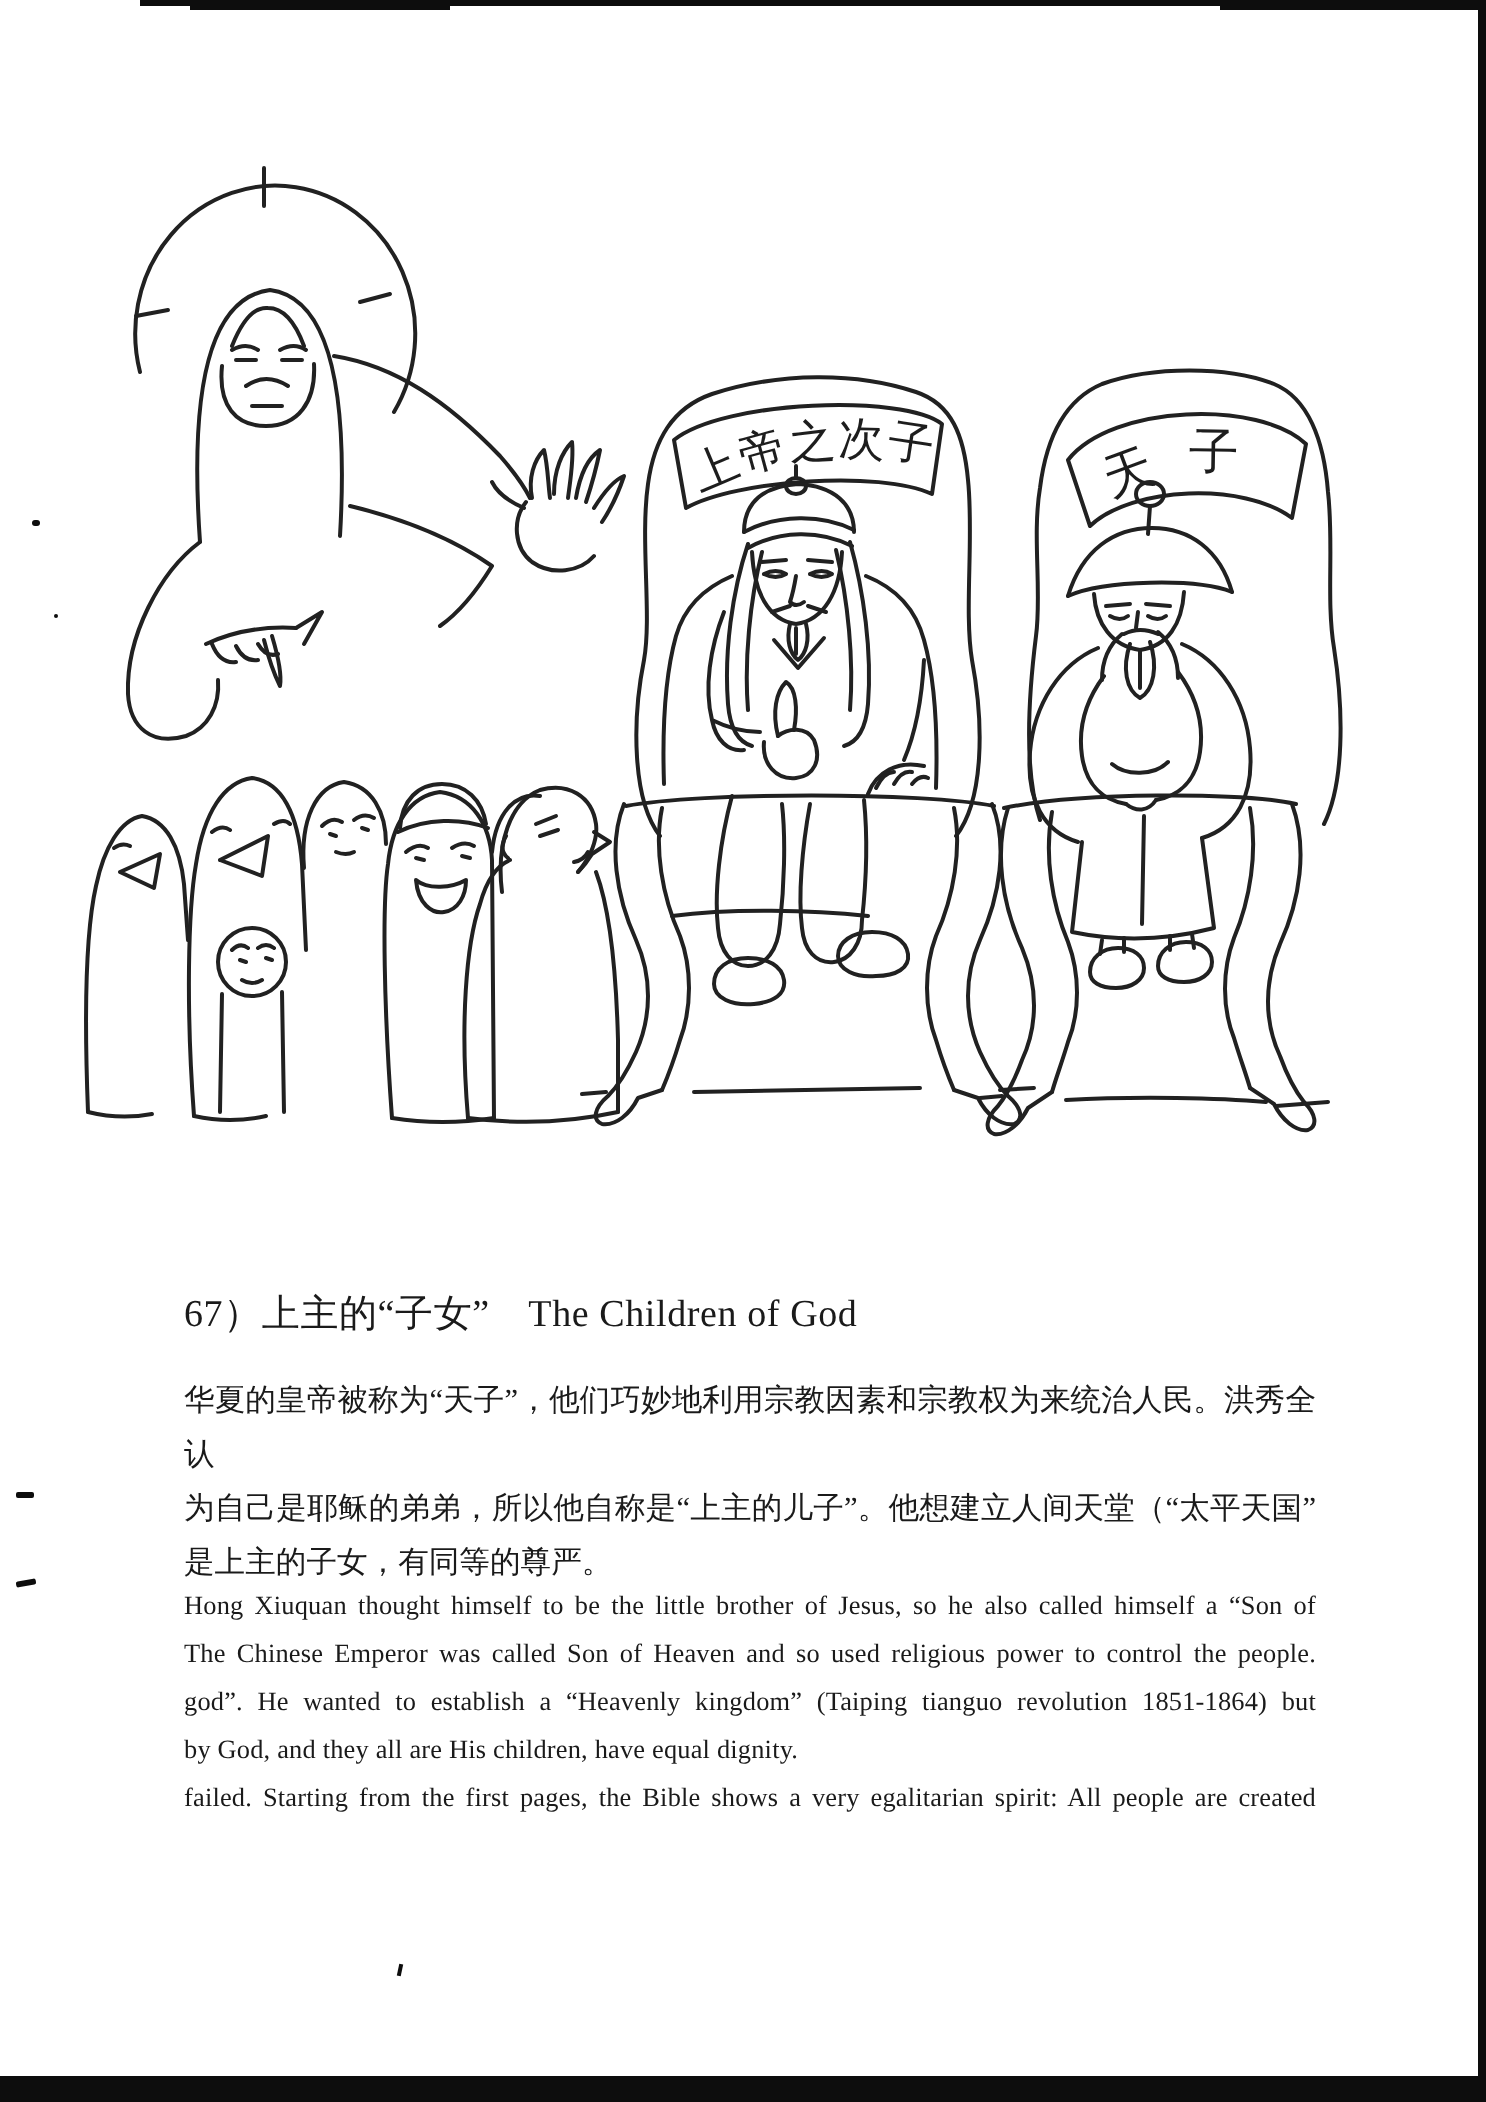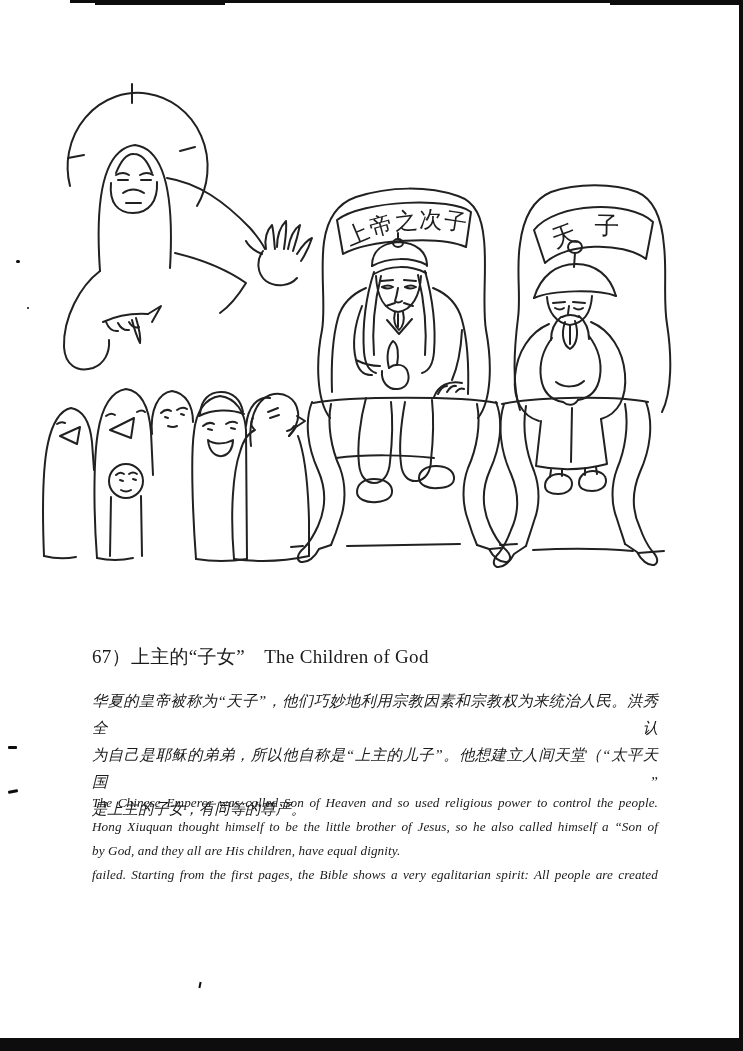--- a/index.html
+++ b/index.html
@@ -22,21 +22,21 @@
     fill:#1d1d1d;stroke:none;
     font-family:"Liberation Serif", serif;
   }
   .title{
     position:absolute;left:92px;top:644px;width:566px;
     font-size:19px;letter-spacing:.3px;white-space:nowrap;
   }
   .para{position:absolute;left:92px;width:566px;}
   .para-zh{top:687px;font-size:15.3px;line-height:27px;}
   .para-en{top:791px;font-size:13.2px;line-height:24px;letter-spacing:.1px;}
-  .tline{text-align:justify;text-align-last:justify;font-style:italic;}
+  .tline{text-align:justify;text-align-last:justify;}
   .tline.last{text-align-last:left;}
   .artifact{position:absolute;background:#0d0d0d;}
   .b-top1{left:70px;top:0;width:669px;height:3px;}
   .b-top2{left:95px;top:0;width:130px;height:5px;}
   .b-top3{left:610px;top:0;width:129px;height:5px;}
   .b-right{right:0;top:0;width:4px;height:1051px;}
   .b-bottom{left:0;bottom:0;width:743px;height:13px;}
   .m-dot1{left:16px;top:260px;width:4px;height:3px;border-radius:2px;}
   .m-dot2{left:27px;top:307px;width:2px;height:2px;border-radius:1px;}
   .m-dash1{left:8px;top:746px;width:9px;height:3px;border-radius:1px;}
@@ -239,22 +239,23 @@
 
   <div class="title">67）上主的“子女”　The Children of God</div>
 
   <div class="para para-zh">
     <div class="tline">华夏的皇帝被称为“天子”，他们巧妙地利用宗教因素和宗教权为来统治人民。洪秀全认</div>
     <div class="tline">为自己是耶稣的弟弟，所以他自称是“上主的儿子”。他想建立人间天堂（“太平天国”</div>
     <div class="tline last">是上主的子女，有同等的尊严。</div>
   </div>
 
   <div class="para para-en">
+    <div class="tline">Hong Xiuquan thought himself to be the little brother of Jesus, so he also called himself a “Son of</div>
     <div class="tline">The Chinese Emperor was called Son of Heaven and so used religious power to control the people.</div>
-    <div class="tline">Hong Xiuquan thought himself to be the little brother of Jesus, so he also called himself a “Son of</div>
+    <div class="tline">god”. He wanted to establish a “Heavenly kingdom” (Taiping tianguo revolution 1851-1864) but</div>
     <div class="tline last">by God, and they all are His children, have equal dignity.</div>
     <div class="tline">failed. Starting from the first pages, the Bible shows a very egalitarian spirit: All people are created</div>
   </div>
 
   <div class="artifact b-top1"></div>
   <div class="artifact b-top2"></div>
   <div class="artifact b-top3"></div>
   <div class="artifact b-right"></div>
   <div class="artifact b-bottom"></div>
   <div class="artifact m-dot1"></div>

